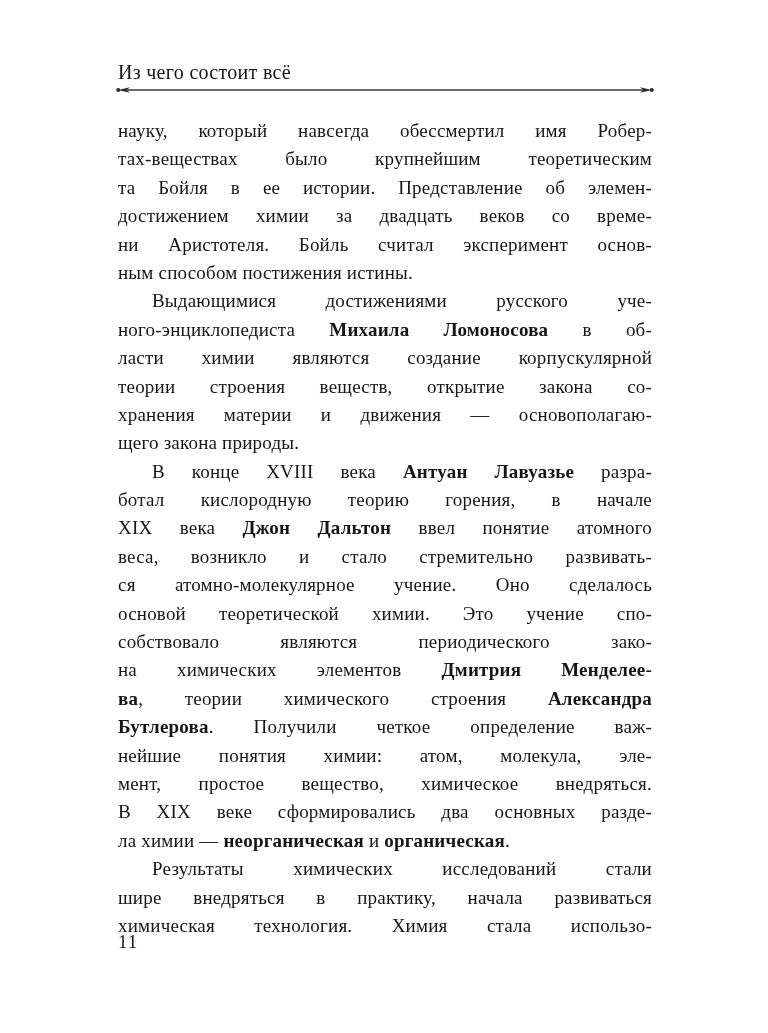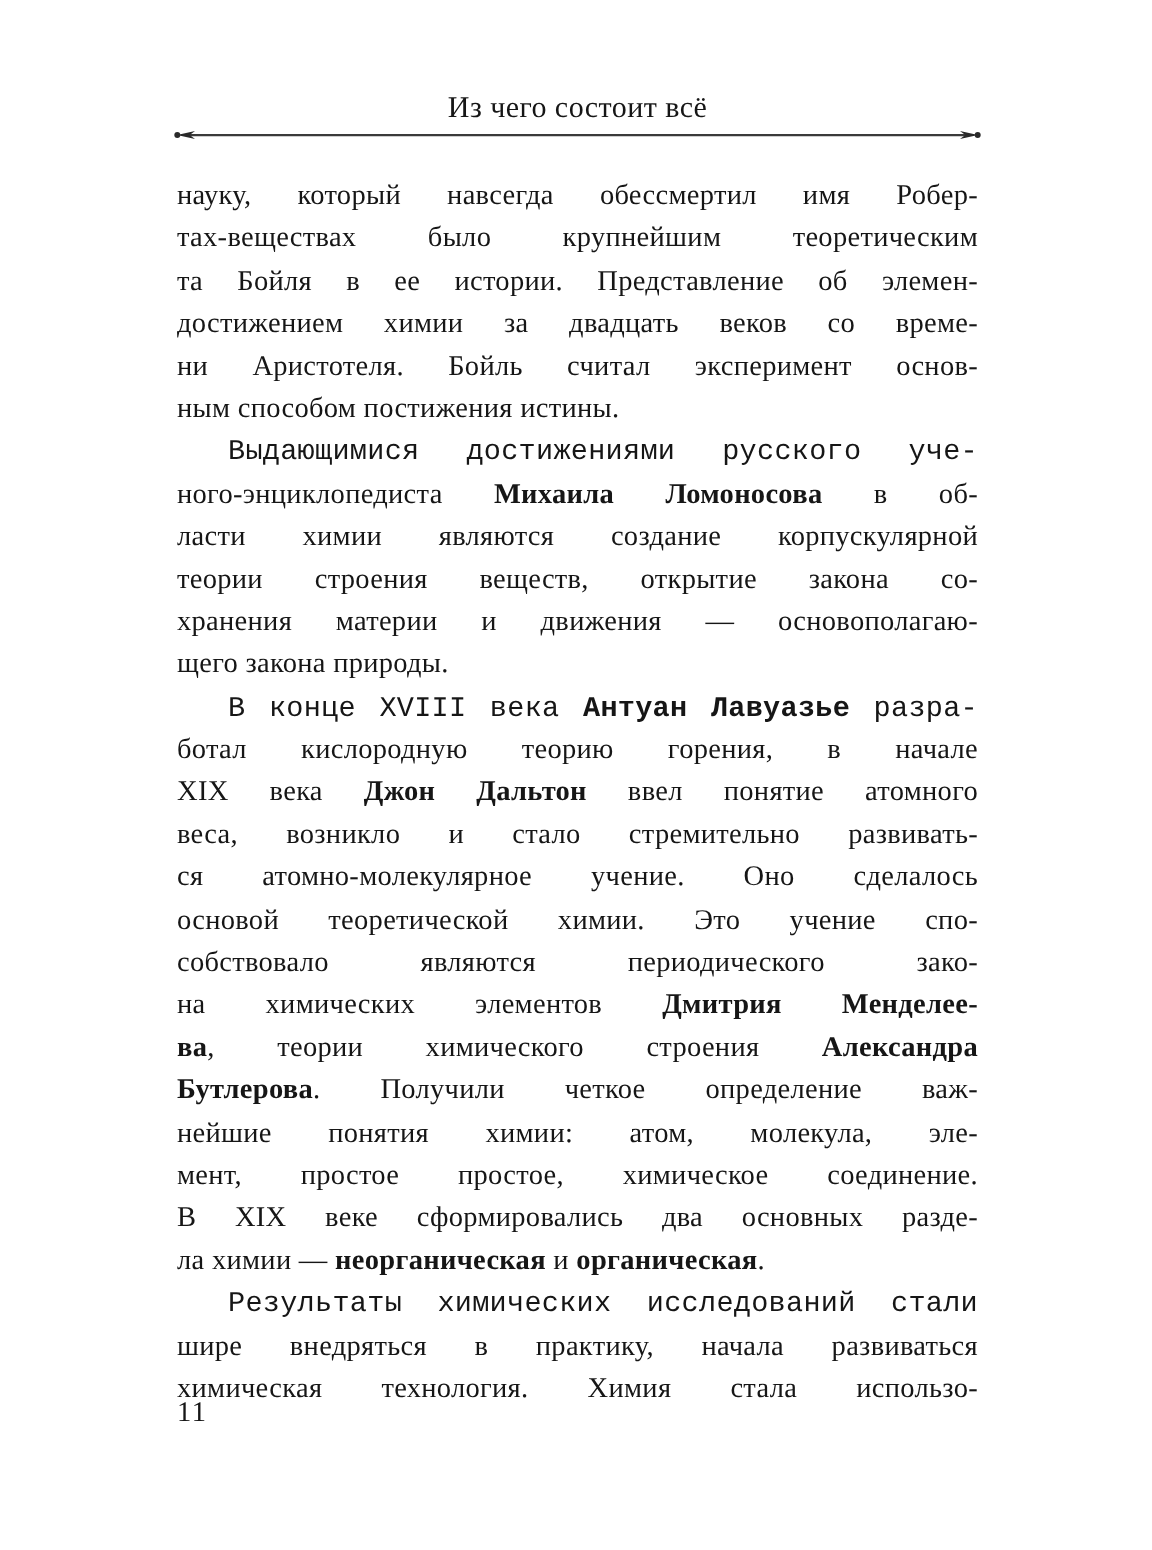--- a/index.html
+++ b/index.html
@@ -12,21 +12,20 @@
     background: var(--background, #ffffff);
     color: var(--text, #161616);
     font-family: "Liberation Serif", "DejaVu Serif", serif;
     overflow: hidden;
   }
   .running-head {
     position: absolute;
     top: 60px;
     left: 118px;
     width: 534px;
-    text-align: center;
     font-size: 20px;
     line-height: 24px;
     letter-spacing: 0.3px;
   }
   .header-rule {
     position: absolute;
     top: 84px;
     left: 115px;
     width: 540px;
     height: 12px;
@@ -44,21 +43,20 @@
     text-align: justify;
     text-align-last: justify;
     height: 28.4px;
     overflow: visible;
   }
   .line.para-end {
     text-align-last: left;
   }
   .line.indent {
     text-indent: 34px;
-    font-family: Liberation Mono, monospace;
   }
   .line b { font-weight: bold; }
   .folio {
     position: absolute;
     top: 931px;
     left: 118px;
     width: 534px;
     text-align: left;
     font-size: 19px;
     letter-spacing: 1px;
@@ -96,21 +94,21 @@
       <div class="line"><span>ботал кислородную теорию горения, в начале</span></div>
       <div class="line"><span>XIX века </span><b>Джон Дальтон</b><span> ввел понятие атомного</span></div>
       <div class="line"><span>веса, возникло и стало стремительно развивать-</span></div>
       <div class="line"><span>ся атомно-молекулярное учение. Оно сделалось</span></div>
       <div class="line"><span>основой теоретической химии. Это учение спо-</span></div>
       <div class="line"><span>собствовало являются периодического зако-</span></div>
       <div class="line"><span>на химических элементов </span><b>Дмитрия Менделее-</b></div>
       <div class="line"><b>ва</b><span>, теории химического строения </span><b>Александра</b></div>
       <div class="line"><b>Бутлерова</b><span>. Получили четкое определение важ-</span></div>
       <div class="line"><span>нейшие понятия химии: атом, молекула, эле-</span></div>
-      <div class="line"><span>мент, простое простое, химическое соединение.</span></div>
+      <div class="line"><span>мент, простое вещество, химическое внедряться.</span></div>
       <div class="line"><span>В XIX веке сформировались два основных разде-</span></div>
       <div class="line para-end"><span>ла химии — </span><b>неорганическая</b><span> и </span><b>органическая</b><span>.</span></div>
       <div class="line indent"><span>Результаты химических исследований стали</span></div>
       <div class="line"><span>шире внедряться в практику, начала развиваться</span></div>
       <div class="line"><span>химическая технология. Химия стала использо-</span></div>
     </div>
 
   <div class="folio">11</div>
 
 </div>

